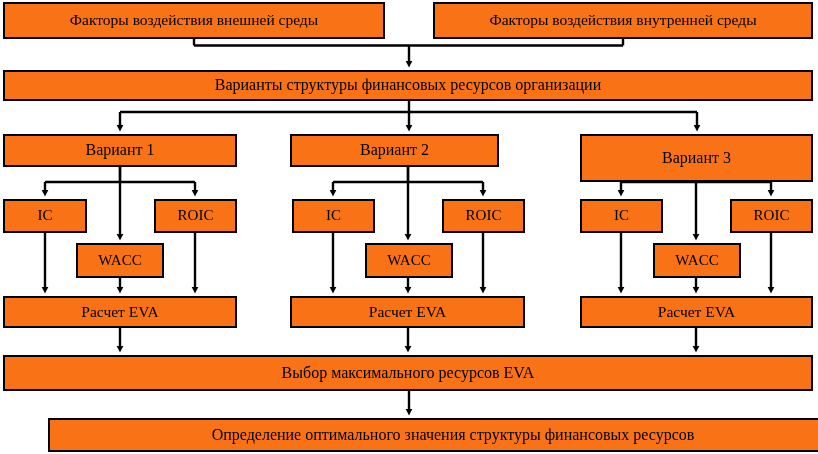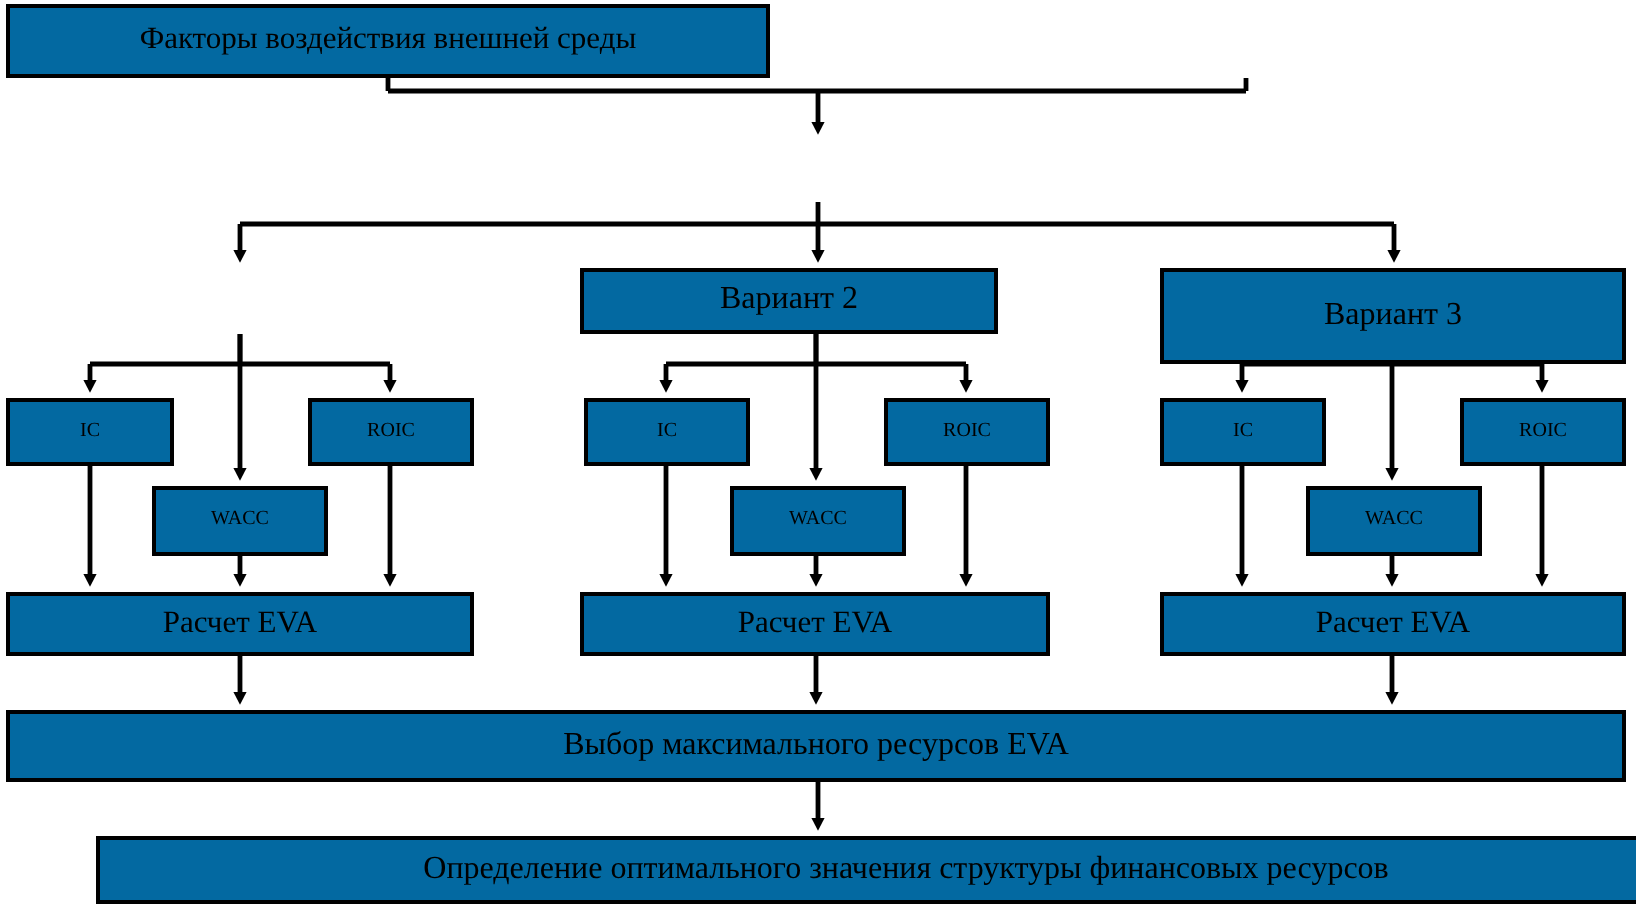--- a/index.html
+++ b/index.html
@@ -19,32 +19,32 @@
   }
   #diagram-root svg {
     position: absolute;
     left: 0;
     top: 0;
   }
   .node {
     position: absolute;
     box-sizing: border-box;
     border: 2px solid #000000;
-    background: #0369a1;
+    background: #f97316;
     display: flex;
     align-items: center;
     justify-content: center;
     text-align: center;
     color: #000000;
     line-height: 1.05;
     white-space: nowrap;
   }
   .t-lg { font-size: 16px; }
   .t-md { font-size: 15.5px; }
-  .t-sm { font-size: 10px; }
+  .t-sm { font-size: 15px; }
 </style>
 </head>
 <body>
 
 <div id="diagram-root">
 
   <svg width="818" height="454" viewBox="0 0 818 454">
     <defs>
       <marker id="arrowhead" markerWidth="8" markerHeight="8" refX="3.2" refY="4" orient="auto" markerUnits="userSpaceOnUse">
         <path d="M0,0.6 L6.6,4 L0,7.4 Z" fill="#000000"></path>
@@ -150,22 +150,31 @@
       <g>
         <path d="M409,391 L409,412" marker-end="url(#arrowhead)"></path>
       </g>
     </g>
   </svg>
 
   <div class="node t-md" style="left:3px; top:2px; width:382px; height:37px;">
     <span>Факторы воздействия внешней среды</span>
   </div>
 
-
-
+  <div class="node t-md" style="left:433px; top:2px; width:380px; height:37px;">
+    <span>Факторы воздействия внутренней среды</span>
+  </div>
+
+  <div class="node t-lg" style="left:3px; top:70px; width:810px; height:31px;">
+    <span>Варианты структуры финансовых ресурсов организации</span>
+  </div>
+
+  <div class="node t-lg" style="left:3px; top:134px; width:234px; height:33px;">
+    <span>Вариант 1</span>
+  </div>
   <div class="node t-lg" style="left:290px; top:134px; width:209px; height:33px;">
     <span>Вариант 2</span>
   </div>
   <div class="node t-lg" style="left:580px; top:134px; width:233px; height:48px;">
     <span>Вариант 3</span>
   </div>
 
   <div class="node t-sm" style="left:3px; top:199px; width:84px; height:34px;">
     <span>IC</span>
   </div>

